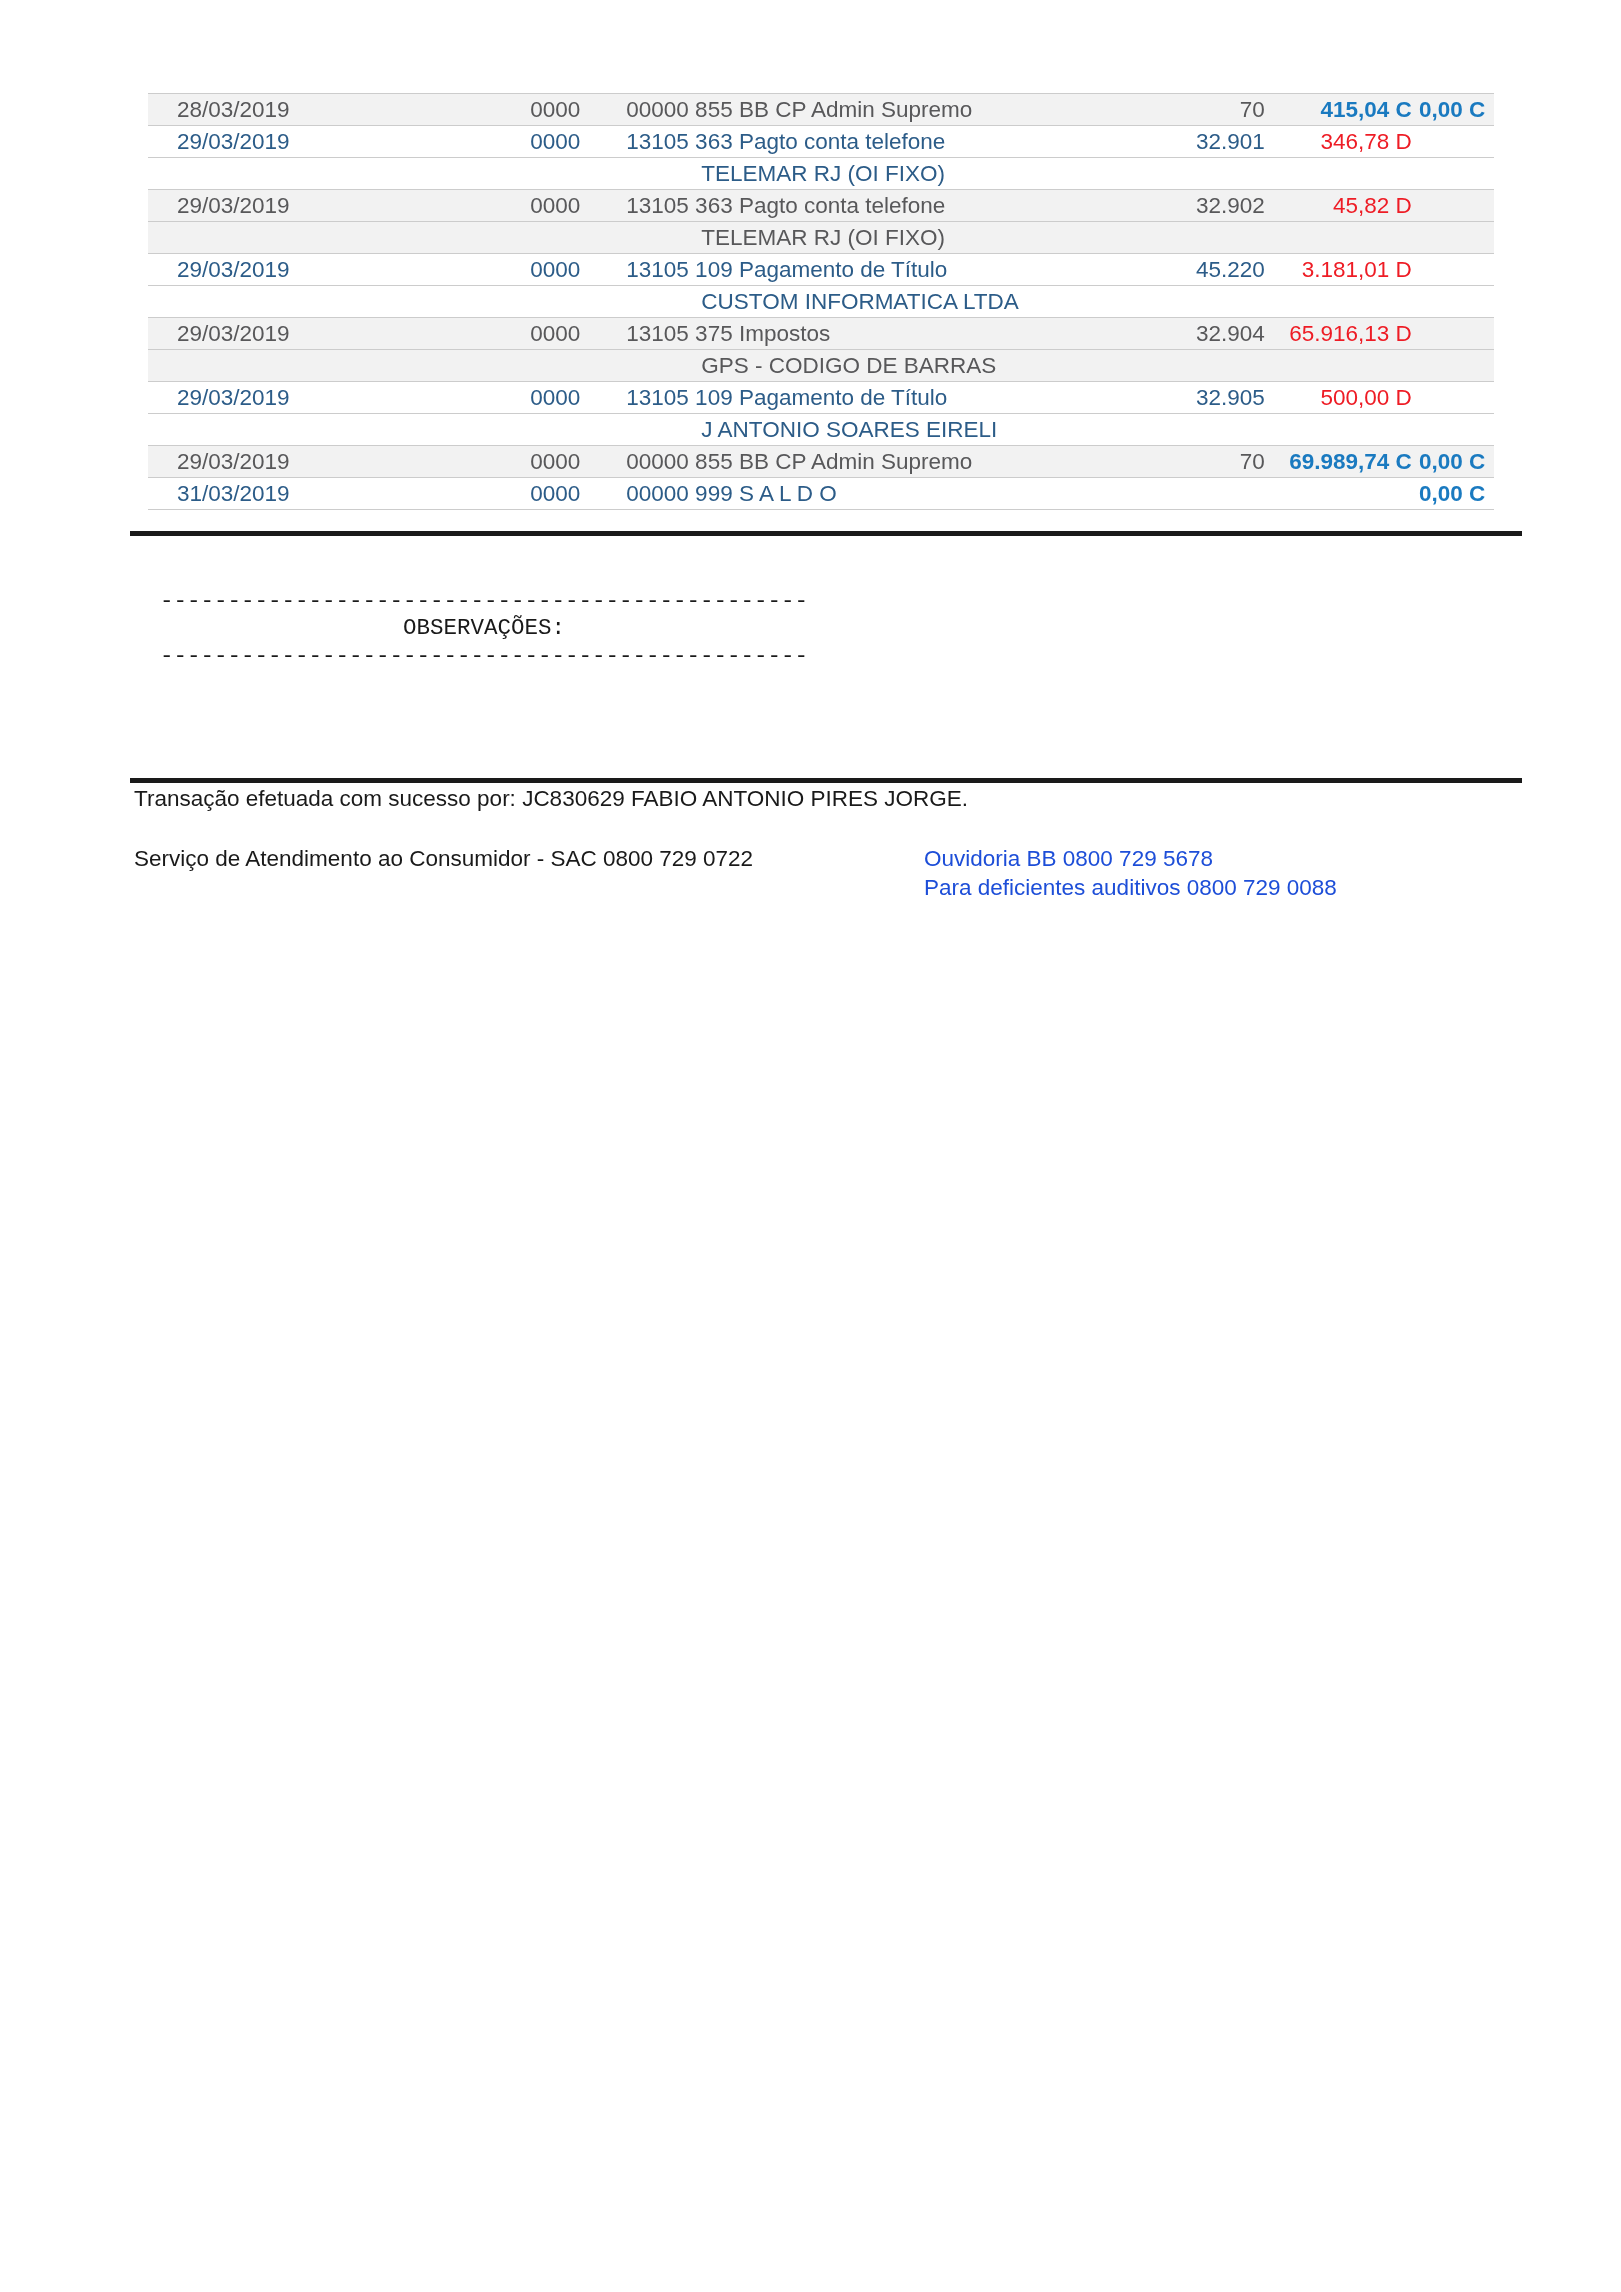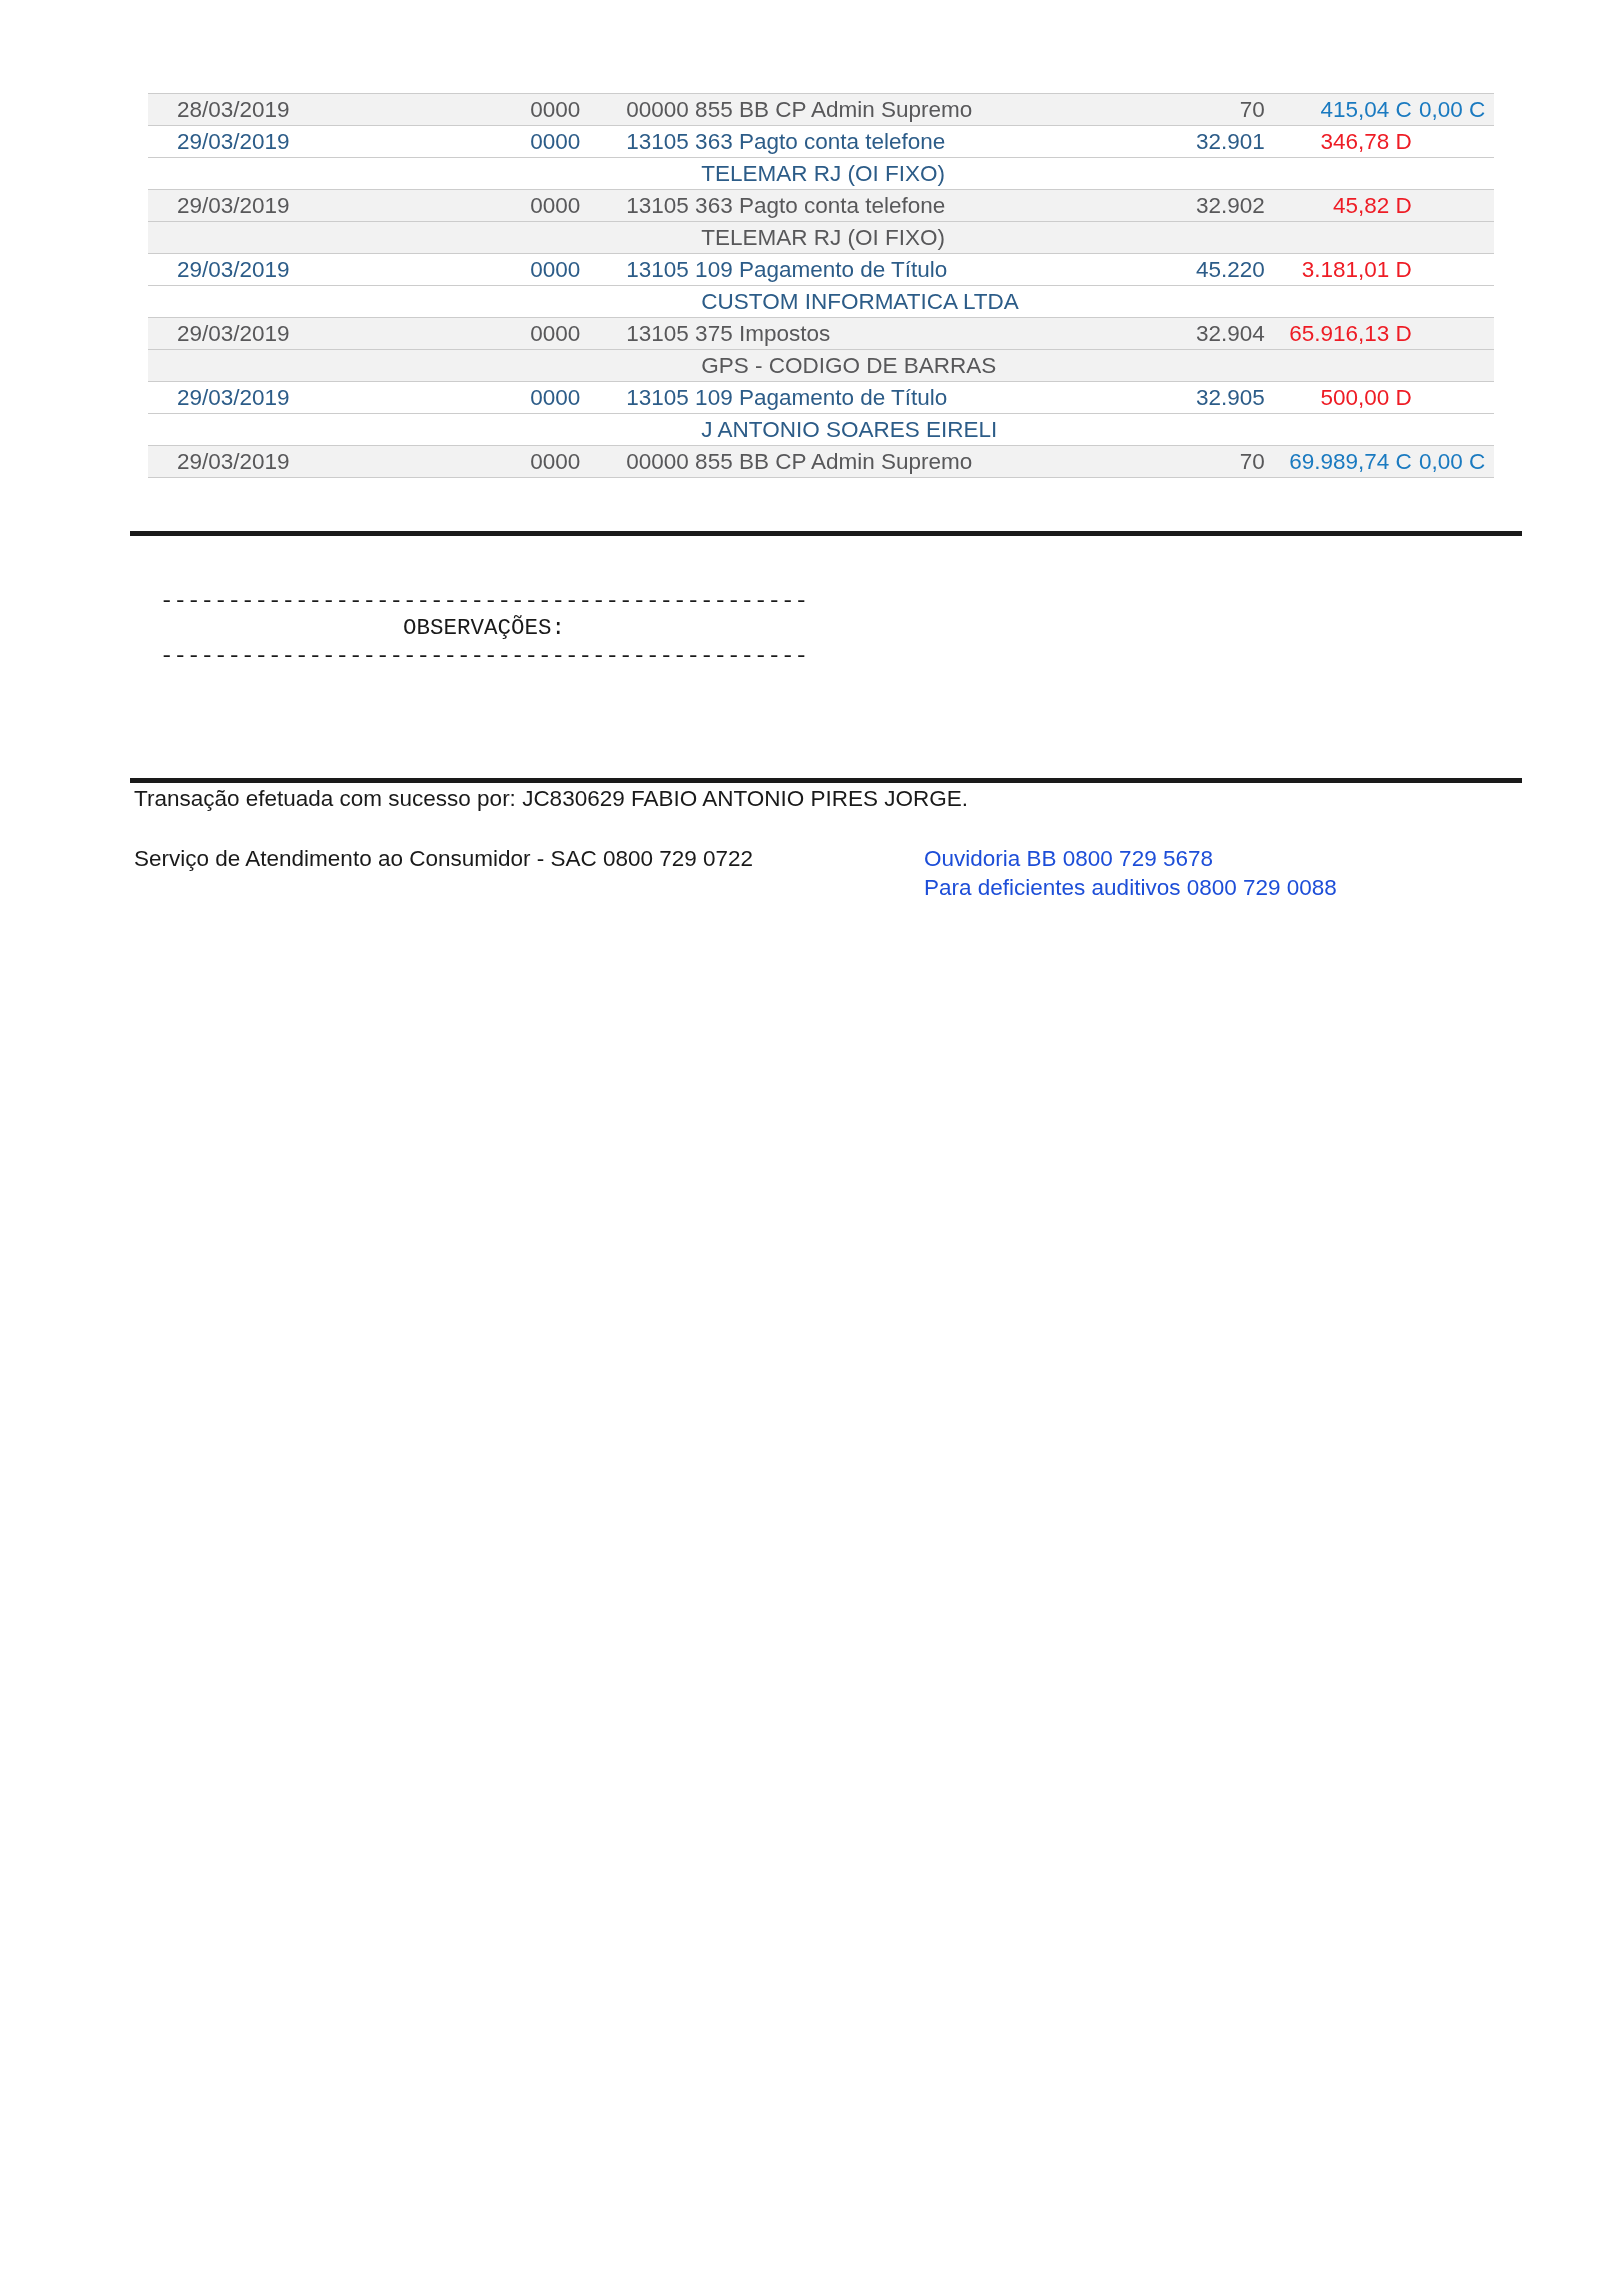--- a/index.html
+++ b/index.html
@@ -34,21 +34,21 @@
     vertical-align: middle;
   }
   tr.gray td { background: var(--stripe, #f2f2f2); color: var(--gray-text, #58585a); }
   tr.navy td { background: #ffffff;               color: var(--navy-text, #2c5c88); }
   td.td-date { padding-left: 29px; text-align: left; }
   td.td-agy  { text-align: right; }
   td.td-hist { padding-left: 46px; text-align: left; }
   td.td-doc  { text-align: right; }
   td.td-val  { text-align: right; }
   td.td-bal  { text-align: right; padding-right: 8.8px; }
-  td.credit  { color: var(--credit, #1a7ac0) !important; }
+  td.credit  { color: var(--credit, #1a7ac0) !important; font-weight: bold; }
   td.debit   { color: var(--debit,  #ee1c25) !important; }
   .detail-indent { display: inline-block; padding-left: 75px; }
   
   .rule {
     position: absolute; left: 130px; width: 1392px; height: 4.9px;
     background: var(--rule, #1a1a1a);
   }
   .rule-1 { top: 531px; }
   .rule-2 { top: 778px; }
   
@@ -175,20 +175,28 @@
         <td class="td-bal"></td>
       </tr>
       <tr class="gray">
         <td class="td-date">29/03/2019</td>
         <td class="td-agy">0000</td>
         <td class="td-hist">00000 855 BB CP Admin Supremo</td>
         <td class="td-doc">70</td>
         <td class="td-val credit">69.989,74 C</td>
         <td class="td-bal credit">0,00 C</td>
       </tr>
+      <tr class="navy">
+        <td class="td-date">31/03/2019</td>
+        <td class="td-agy">0000</td>
+        <td class="td-hist">00000 999 S A L D O</td>
+        <td class="td-doc"></td>
+        <td class="td-val "></td>
+        <td class="td-bal credit">0,00 C</td>
+      </tr>
     </tbody>
 </table>
 
 <div class="rule rule-1"></div>
 
 <div class="observations">
   <div>------------------------------------------------</div>
   <div>                  OBSERVAÇÕES:</div>
   <div>------------------------------------------------</div>
 </div>

